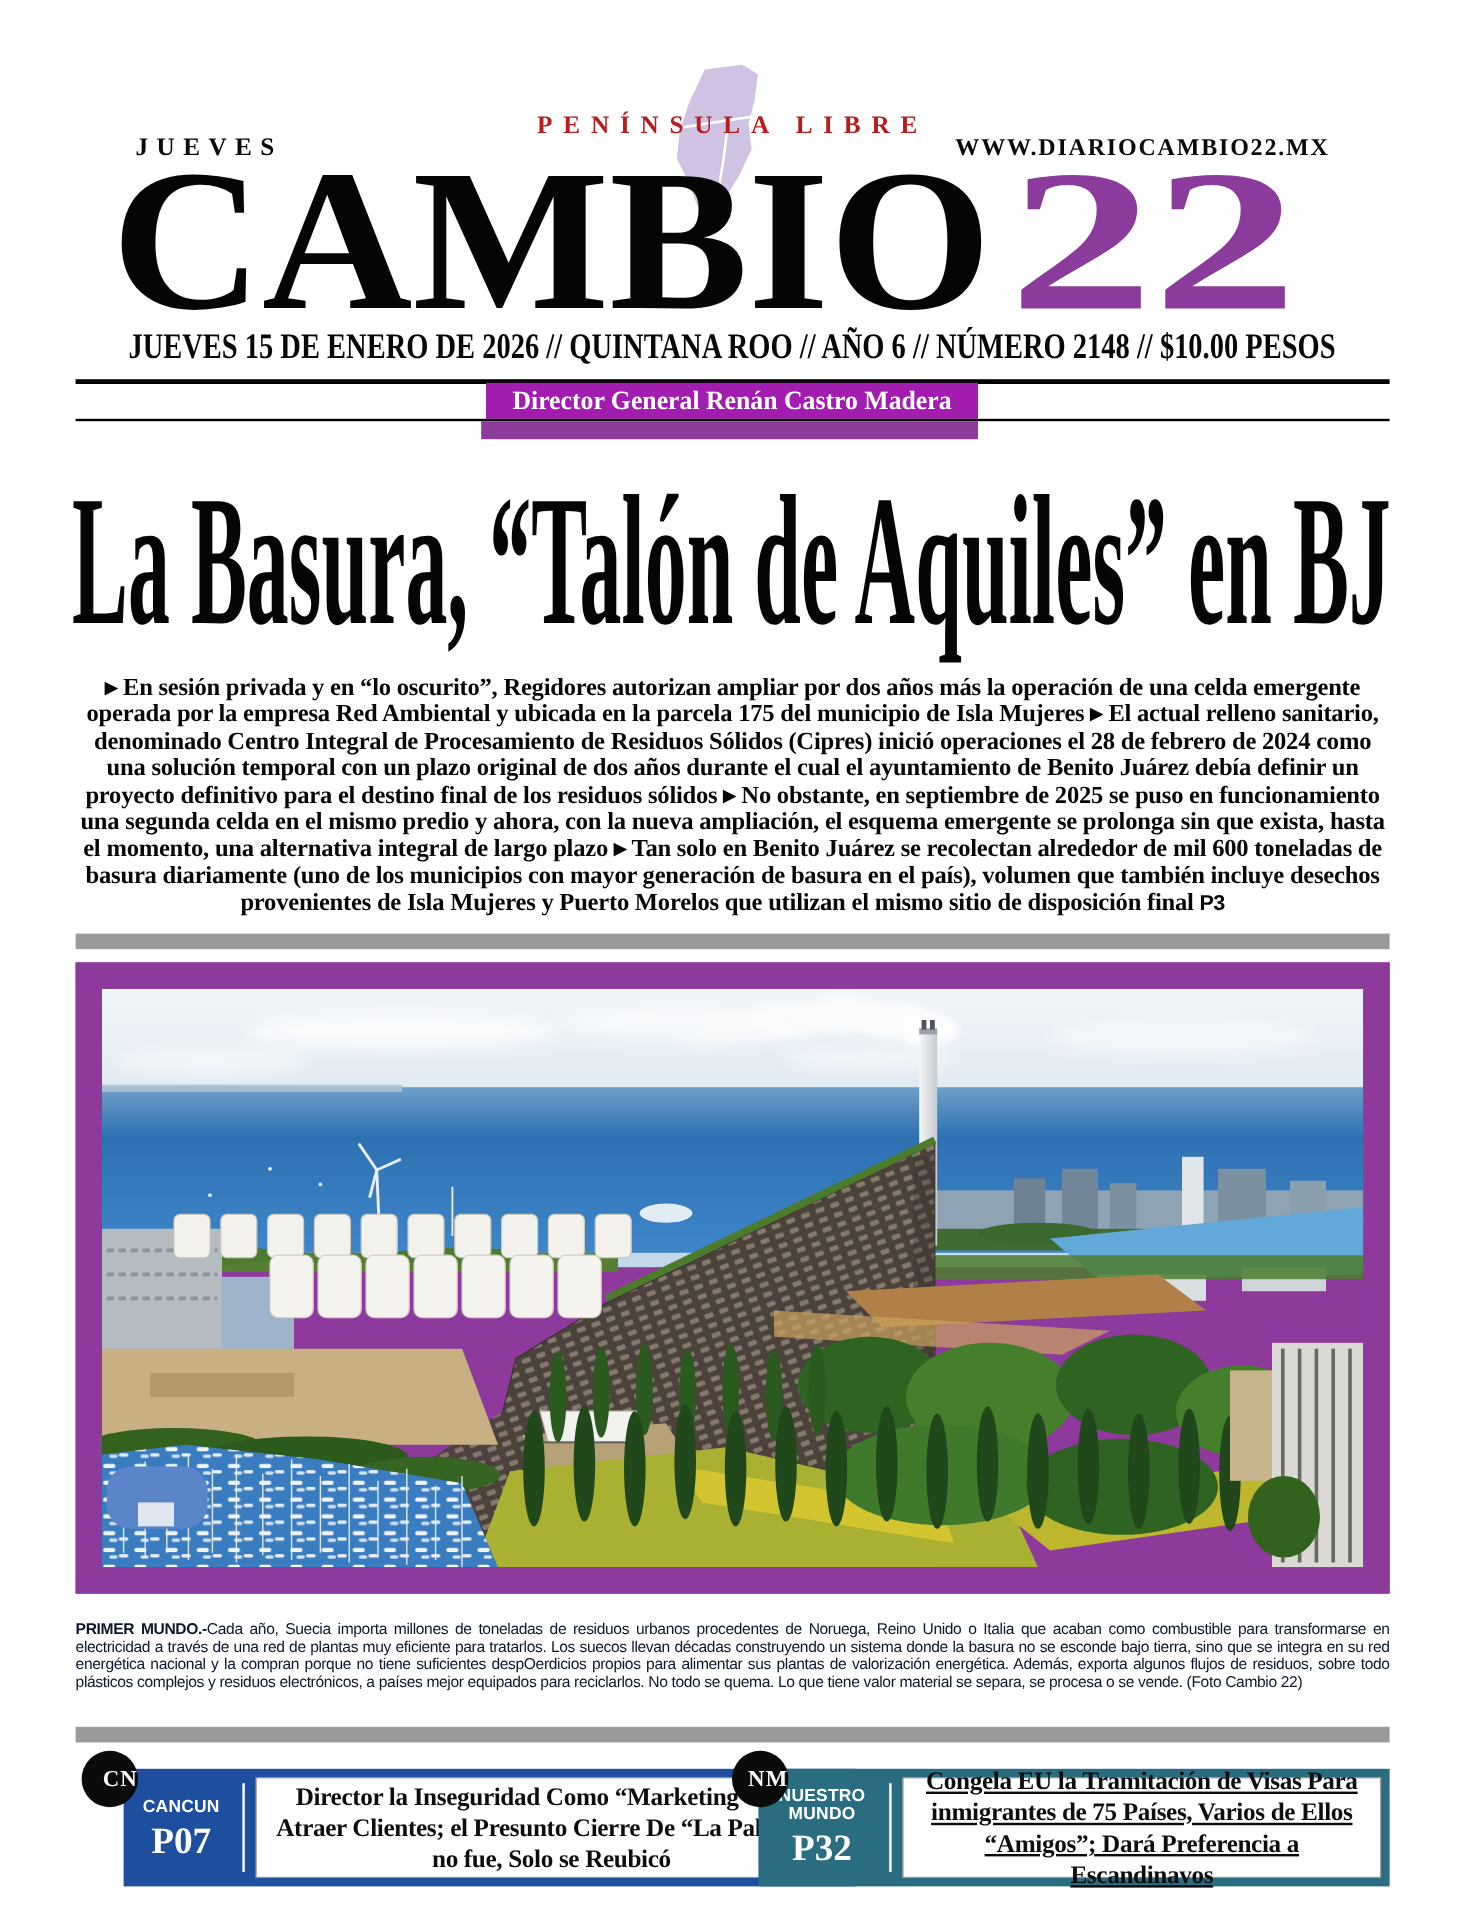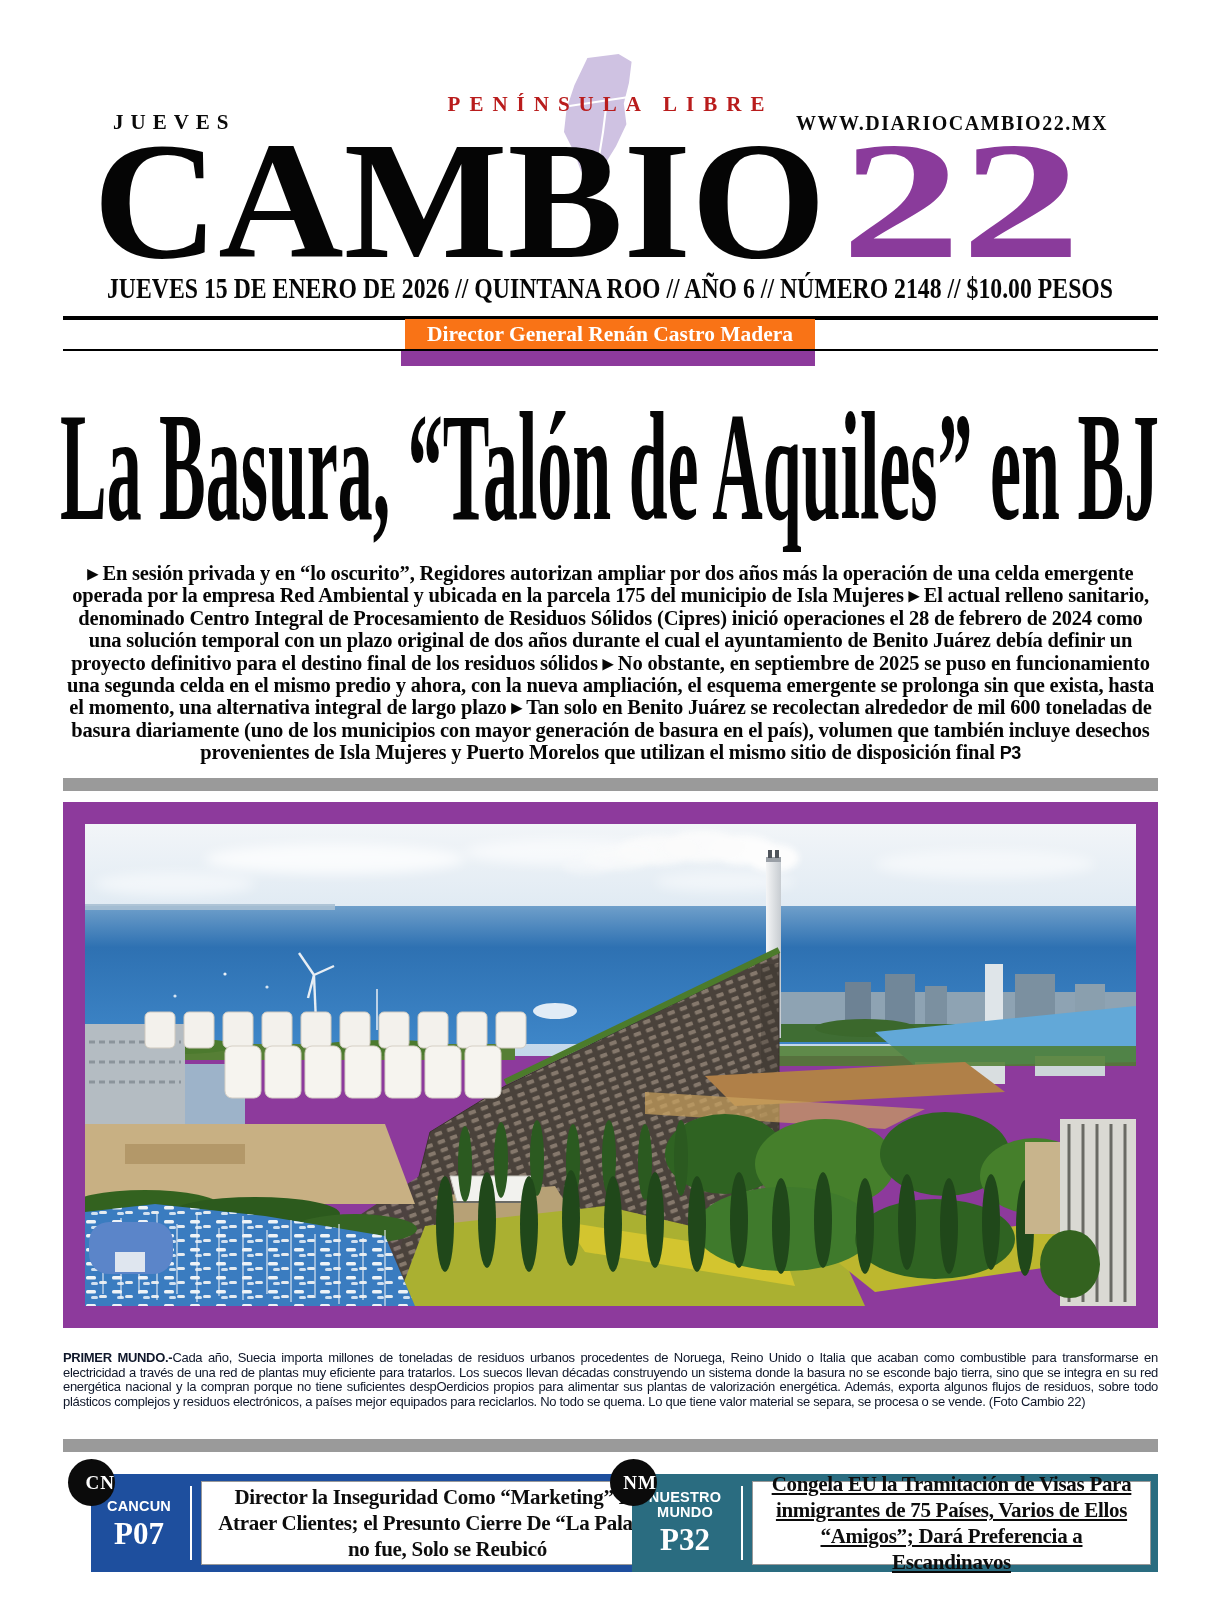--- a/index.html
+++ b/index.html
@@ -13,21 +13,21 @@
   .peninsula-wrap { position:absolute; left:475px; top:54px; width:130px; height:134px; }
   .tagline { position:absolute; left:0; right:0; top:92px; text-align:center;
              font:600 21px "Liberation Serif",serif; letter-spacing:9px; color:#b91c1c; }
   .edition { position:absolute; left:50px; top:110px; font:700 21px "Liberation Serif",serif; letter-spacing:7px; }
   .website { position:absolute; right:50px; top:112px; font:700 20px "Liberation Serif",serif; letter-spacing:1.5px; }
   .masthead-svg { position:absolute; left:28px; top:138px; }
   .dateline-svg { position:absolute; left:42px; top:270px; }
   .rulebox { position:absolute; left:0; top:316px; width:1095px; height:50px; }
   .rule-a { position:absolute; left:0; top:0; width:100%; height:4px; background:#000; }
   .rule-b { position:absolute; left:0; top:33px; width:100%; height:2px; background:#000; }
-  .director-banner { position:absolute; left:342px; top:3px; width:410px; height:30px; background:#f97316;
+  .director-banner { position:absolute; left:342px; top:3px; width:410px; height:30px; background:#a21caf;
                      display:flex; align-items:center; justify-content:center; }
   .purple-accent-bar { position:absolute; left:338px; top:35px; width:414px; height:15px; background:#8d3a9c; }
 
   
   .headline-svg { display:block; margin:22px 0 0 -3px; }
   .deck { height:204px; overflow:hidden; margin-top:0; text-align:center;
           font:700 20.5px/22.4px "Liberation Serif",serif; letter-spacing:-0.2px; color:#060606; }
   .deck .pref { font:700 18px "Liberation Sans",sans-serif; letter-spacing:-0.5px; }
 
   .gray-divider { height:13px; background:#9a9a9a; margin-top:12px; }
@@ -43,21 +43,21 @@
   .caption b { font-weight:700; }
 
   
   .teasers { position:relative; height:122px; margin-top:7px; }
   .badge { position:absolute; width:47px; height:47px; border-radius:50%; background:#0b0b0b; z-index:3;
            display:flex; align-items:center; justify-content:flex-end;
            font:700 19px "Liberation Serif",serif; color:#fff; letter-spacing:1px; }
   .badge-left { left:5px; top:0; }
   .badge-right { left:547px; top:0; }
   .teaser-box { position:absolute; top:15px; height:98px; }
-  .teaser-box-left { left:28px; width:610px; background:#1e4f9e; }
+  .teaser-box-left { left:40px; width:610px; background:#1e4f9e; }
   .teaser-box-right { left:569px; width:526px; background:#2a6c80; }
   .teaser-section { position:absolute; left:0; top:0; height:98px; display:flex; flex-direction:column;
                     align-items:center; justify-content:center; color:#fff; z-index:2; }
   .teaser-box-left  .teaser-section { width:96px; padding-top:2px; }
   .teaser-box-right .teaser-section { width:106px; }
   .teaser-section .sec { font:700 14.5px/15px "Liberation Sans",sans-serif; letter-spacing:.2px; text-align:center; }
   .teaser-section .pg  { font:700 31px/33px "Liberation Serif",serif; margin-top:3px; }
   .teaser-divider { position:absolute; top:12px; width:2px; height:74px; background:#fff; z-index:2; }
   .teaser-box-left  .teaser-divider { left:99px; }
   .teaser-box-right .teaser-divider { left:109px; }

